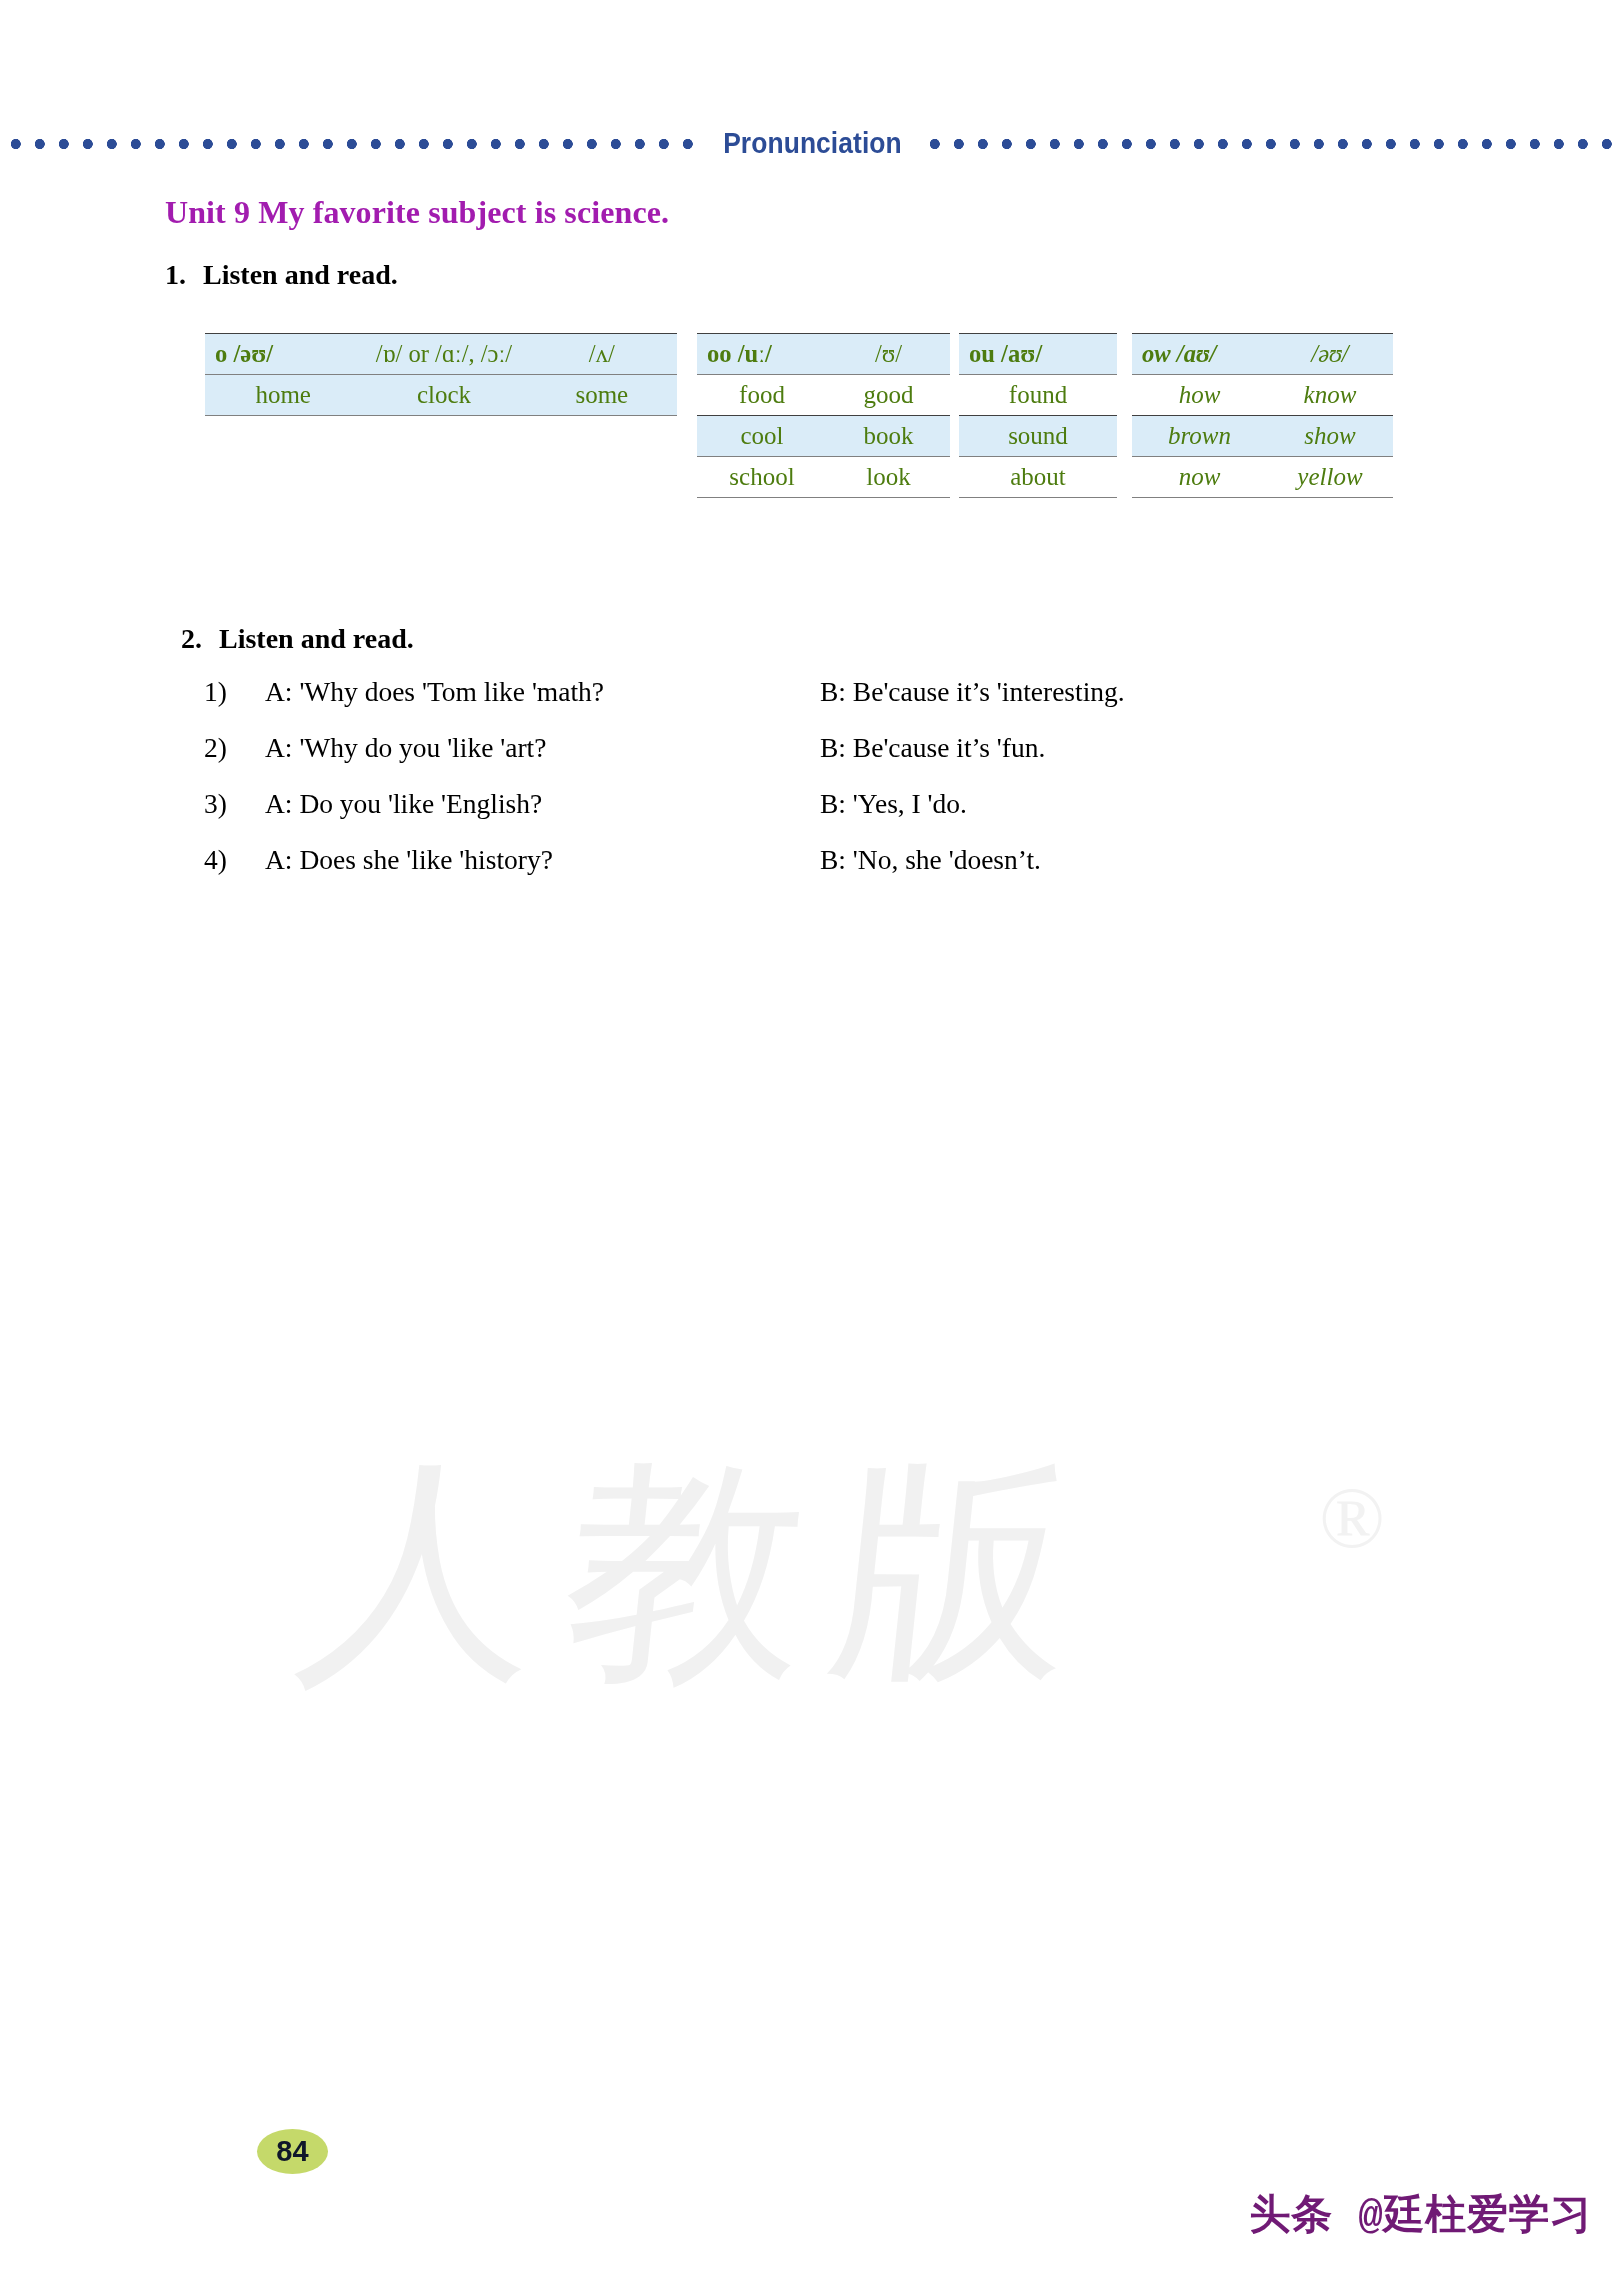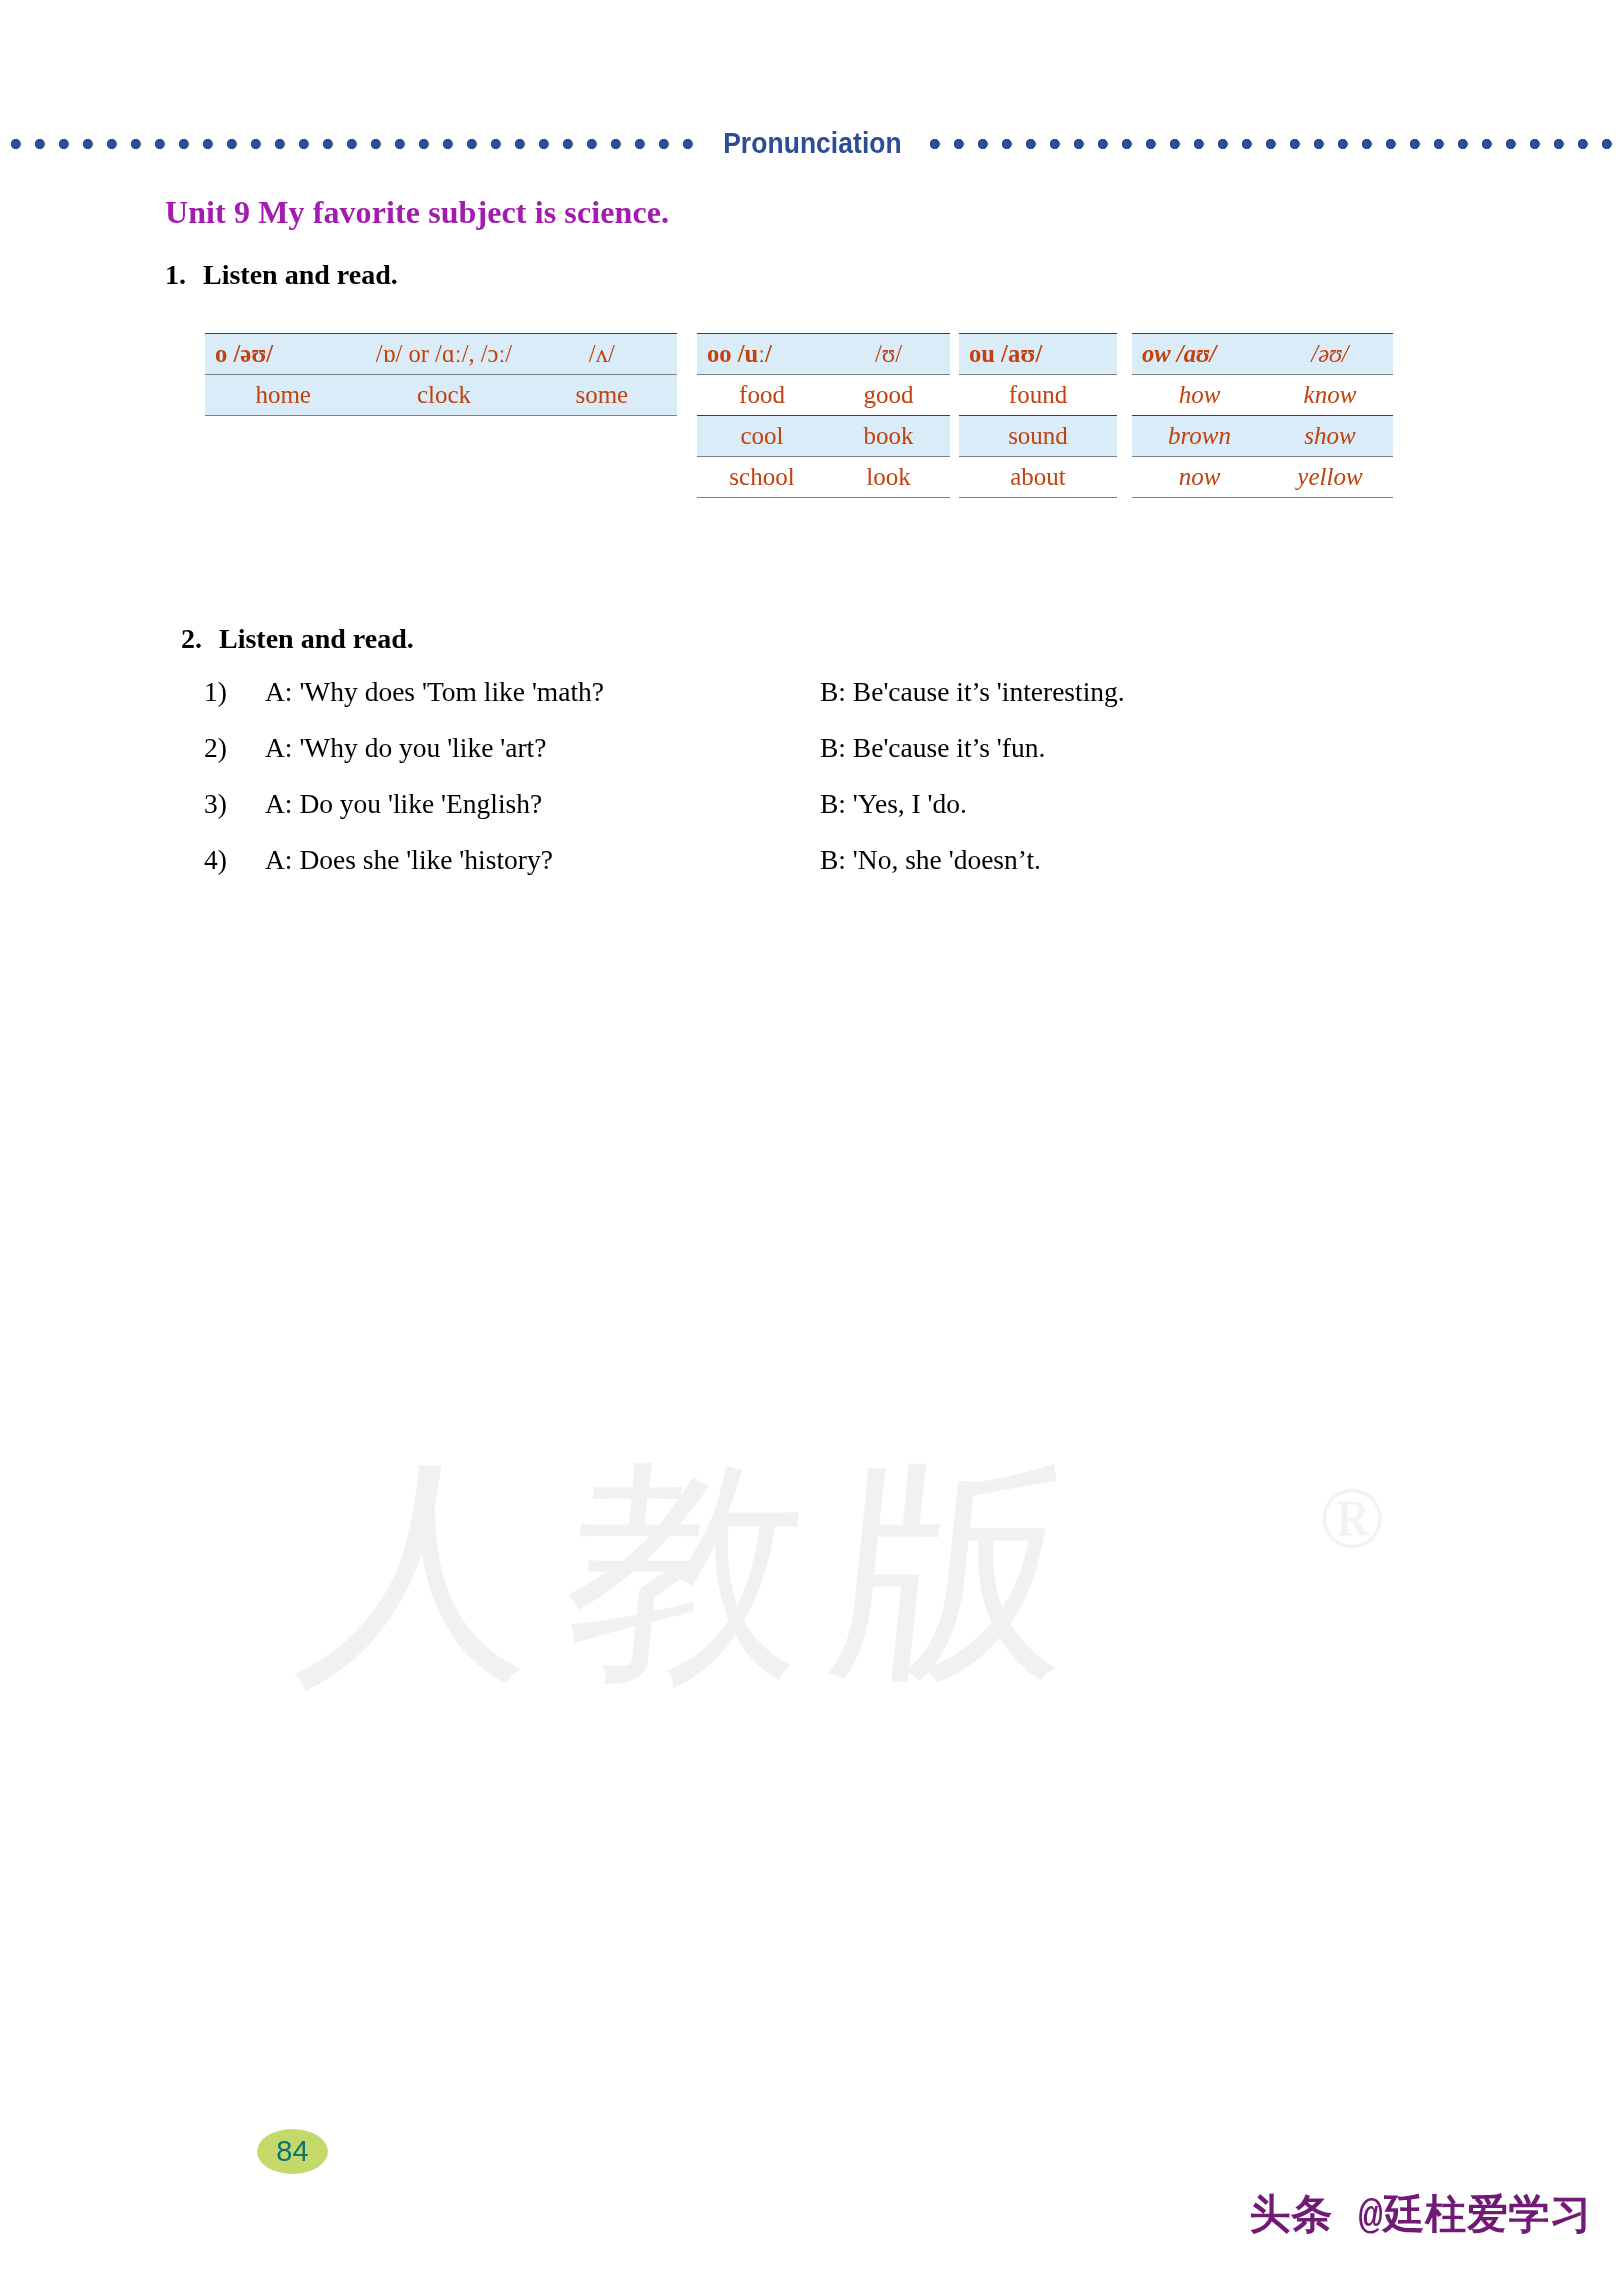--- a/index.html
+++ b/index.html
@@ -97,21 +97,21 @@
     top: 0;
     border-collapse: collapse;
     table-layout: fixed;
   }
   .ph-table td {
     padding: 0;
     height: 40px;
     vertical-align: middle;
     text-align: center;
     font-size: 25px;
-    color: #c2410c;
+    color: #4d7c0f;
     white-space: nowrap;
   }
   .ph-table tr.band td {
     background: #daecf8;
     border-top: 1.8px solid #404040;
     border-bottom: 1.8px solid #808080;
   }
   .ph-table tr.hdr td {
     font-weight: bold;
     text-align: left;
@@ -201,23 +201,23 @@
 
   
   #page-number {
     position: absolute;
     left: 257px;
     top: 2129px;
     width: 71px;
     height: 45px;
     border-radius: 50%;
     background: #c5d96a;
-    color: #0f766e;
+    color: #0f172a;
     font-family: "Liberation Sans", "DejaVu Sans", sans-serif;
-    font-weight: normal;
+    font-weight: bold;
     font-size: 29px;
     display: flex;
     align-items: center;
     justify-content: center;
   }
 
   
   #source-watermark {
     position: absolute;
     right: 32px;

